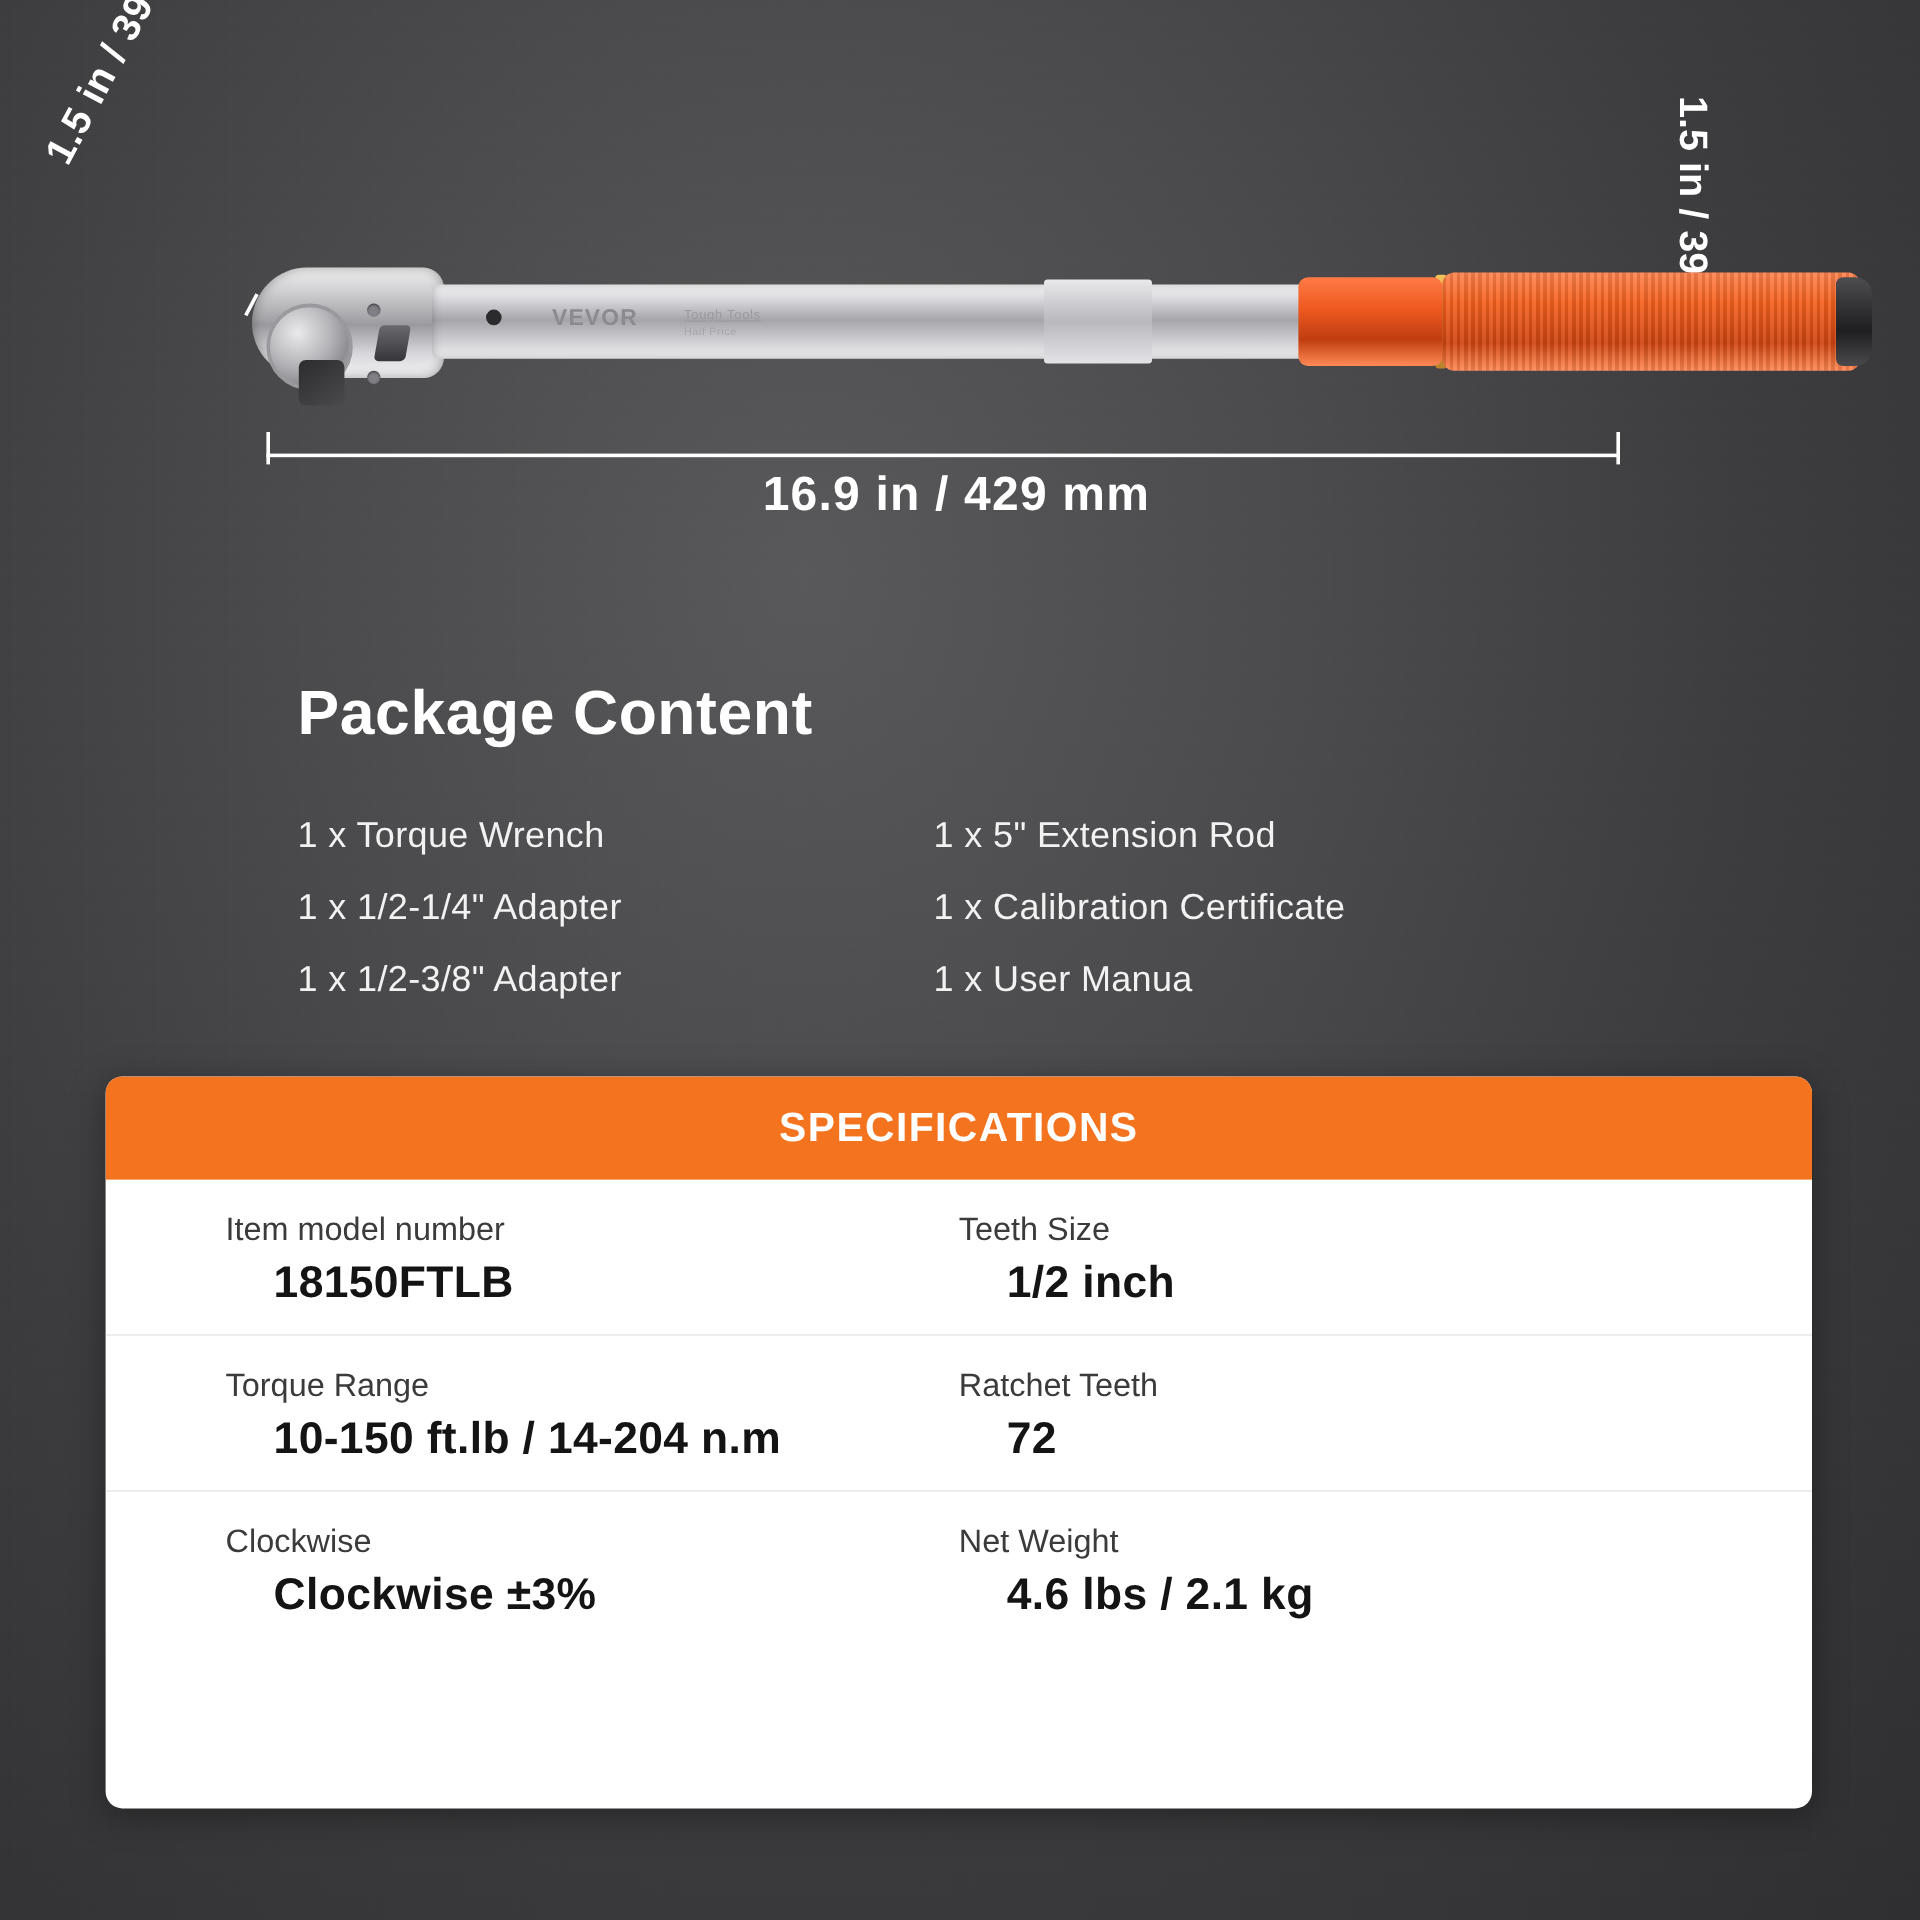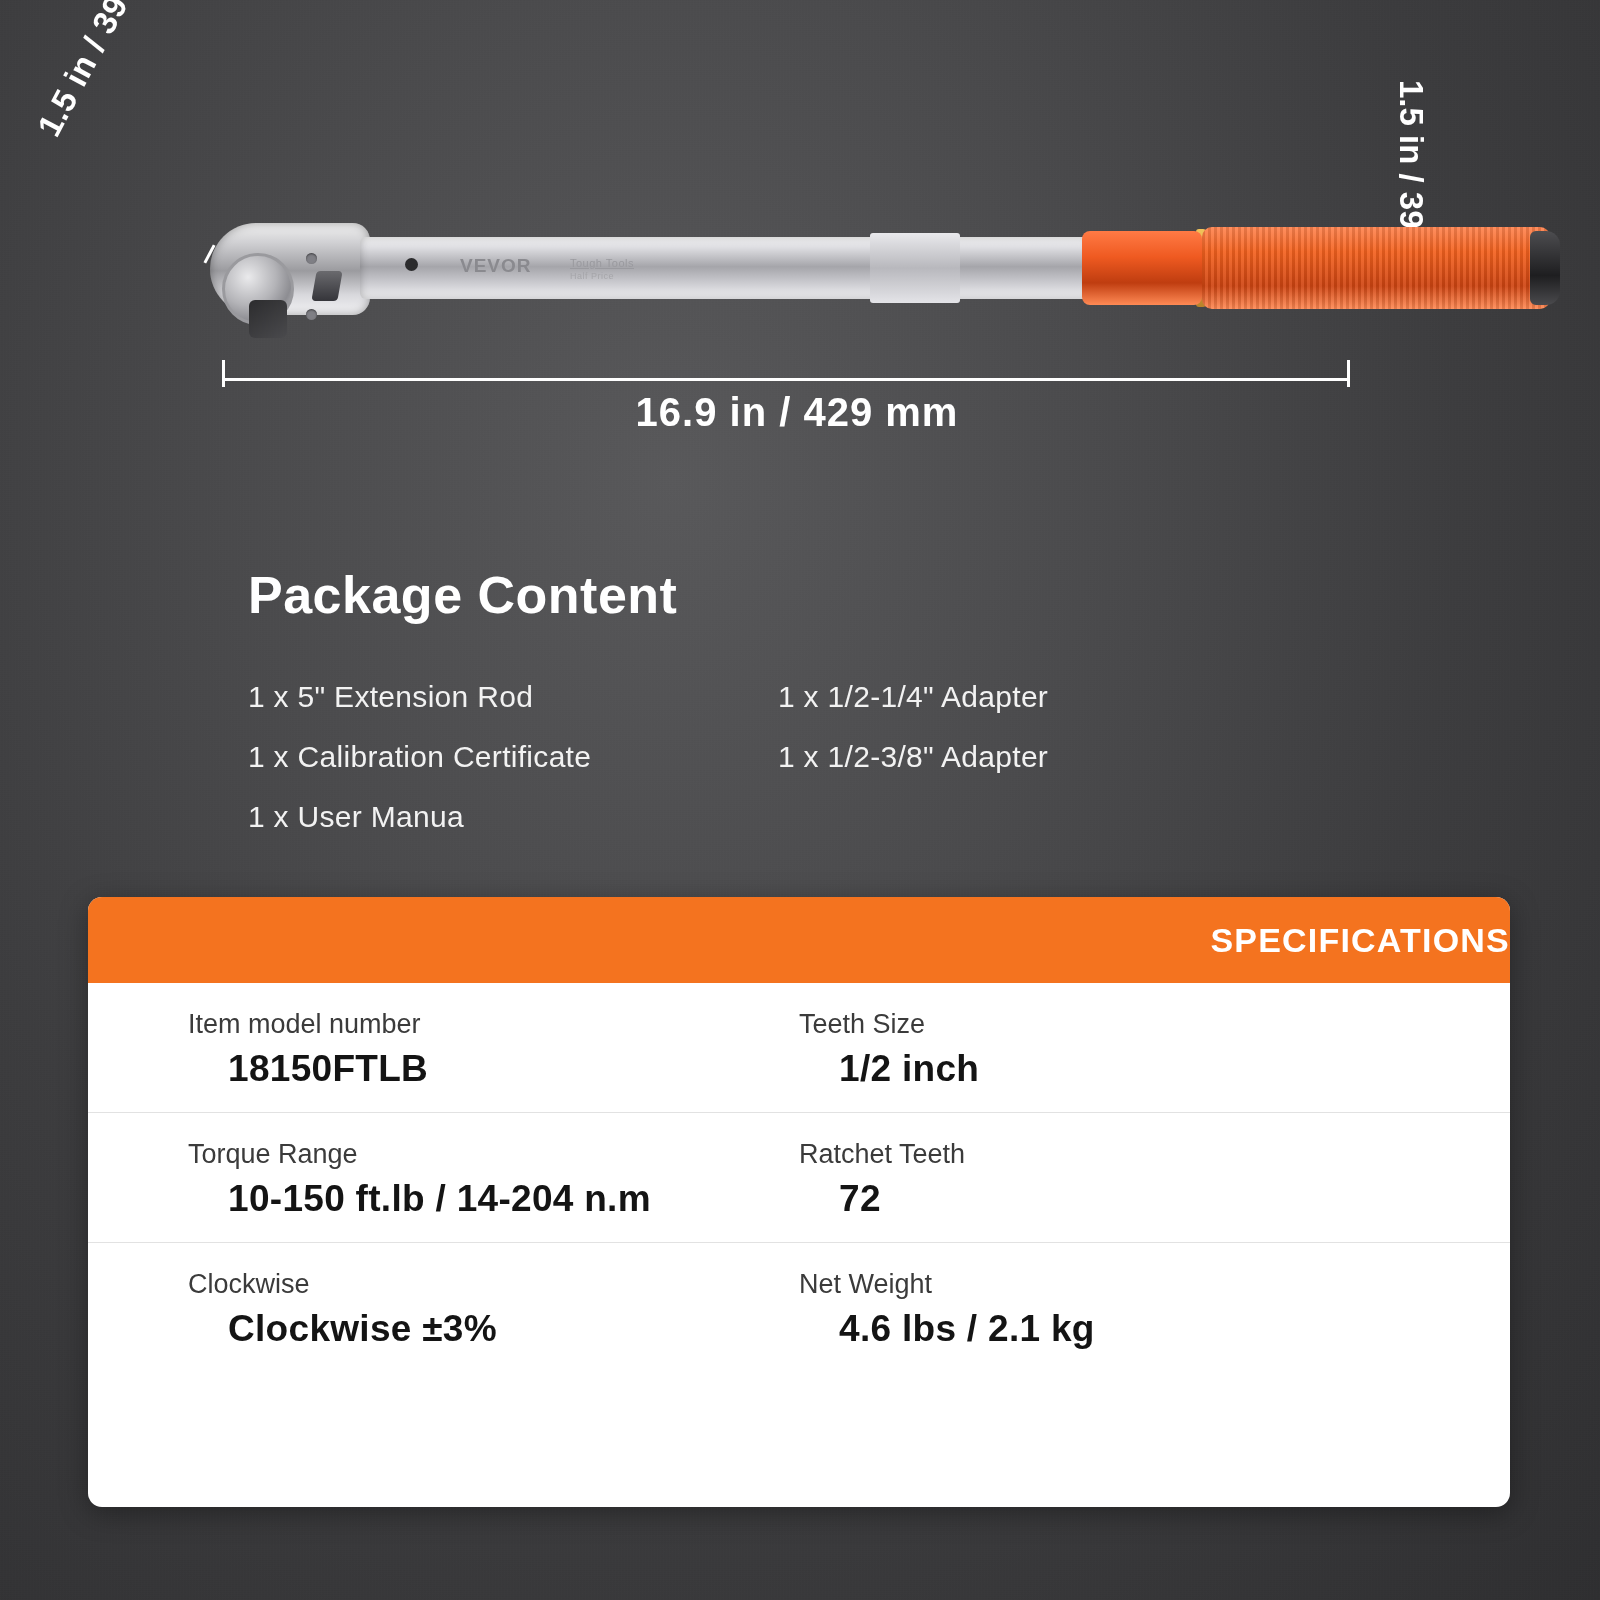--- a/index.html
+++ b/index.html
@@ -221,21 +221,21 @@
     left:88px;top:897px;
     width:1422px;height:610px;
     background:#fff;
     border-radius:14px;
     overflow:hidden;
     box-shadow:0 6px 28px rgba(0,0,0,.35);
   }
   .spec-head{
     height:86px;
     background:#f4731f;
-    display:flex;align-items:center;justify-content:flex-end;
+    display:flex;align-items:center;justify-content:center;
   }
   .spec-head span{
     color:#fff;font-size:34px;font-weight:bold;letter-spacing:1.2px;
   }
   .spec-body{
     padding:0 0 0 0;
   }
   .spec-row{
     display:grid;
     grid-template-columns:1fr 1fr;
@@ -299,20 +299,21 @@
 
   <div class="dim-bottom">
     <div class="hline"></div>
     <div class="hcap-l"></div>
     <div class="hcap-r"></div>
     <div class="txt">16.9 in / 429 mm</div>
   </div>
 
   <div class="pkg-title">Package Content</div>
   <div class="pkg-list">
+    <div class="pkg-item">1 x Torque Wrench</div>
     <div class="pkg-item">1 x 5" Extension Rod</div>
     <div class="pkg-item">1 x 1/2-1/4" Adapter</div>
     <div class="pkg-item">1 x Calibration Certificate</div>
     <div class="pkg-item">1 x 1/2-3/8" Adapter</div>
     <div class="pkg-item">1 x User Manua</div>
   </div>
 
   <div class="spec-card">
     <div class="spec-head">
       <span>SPECIFICATIONS</span>

